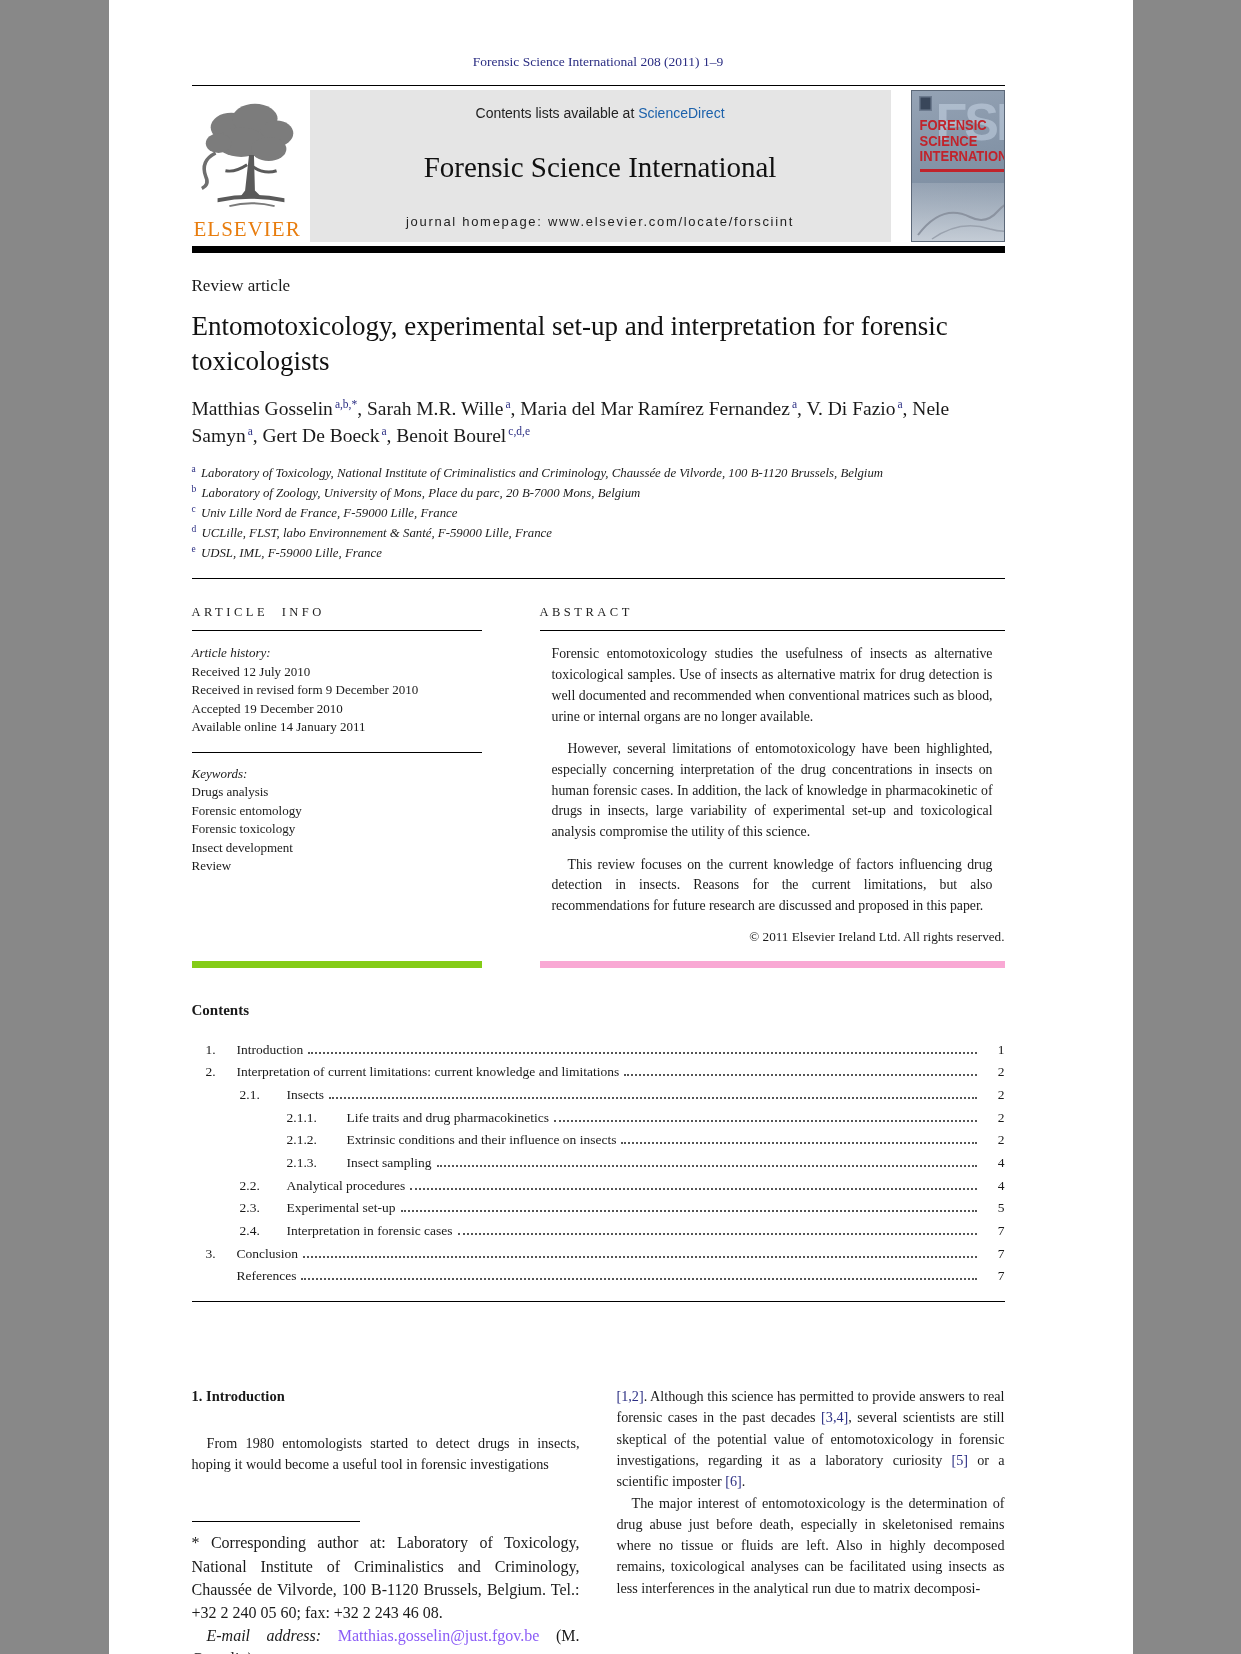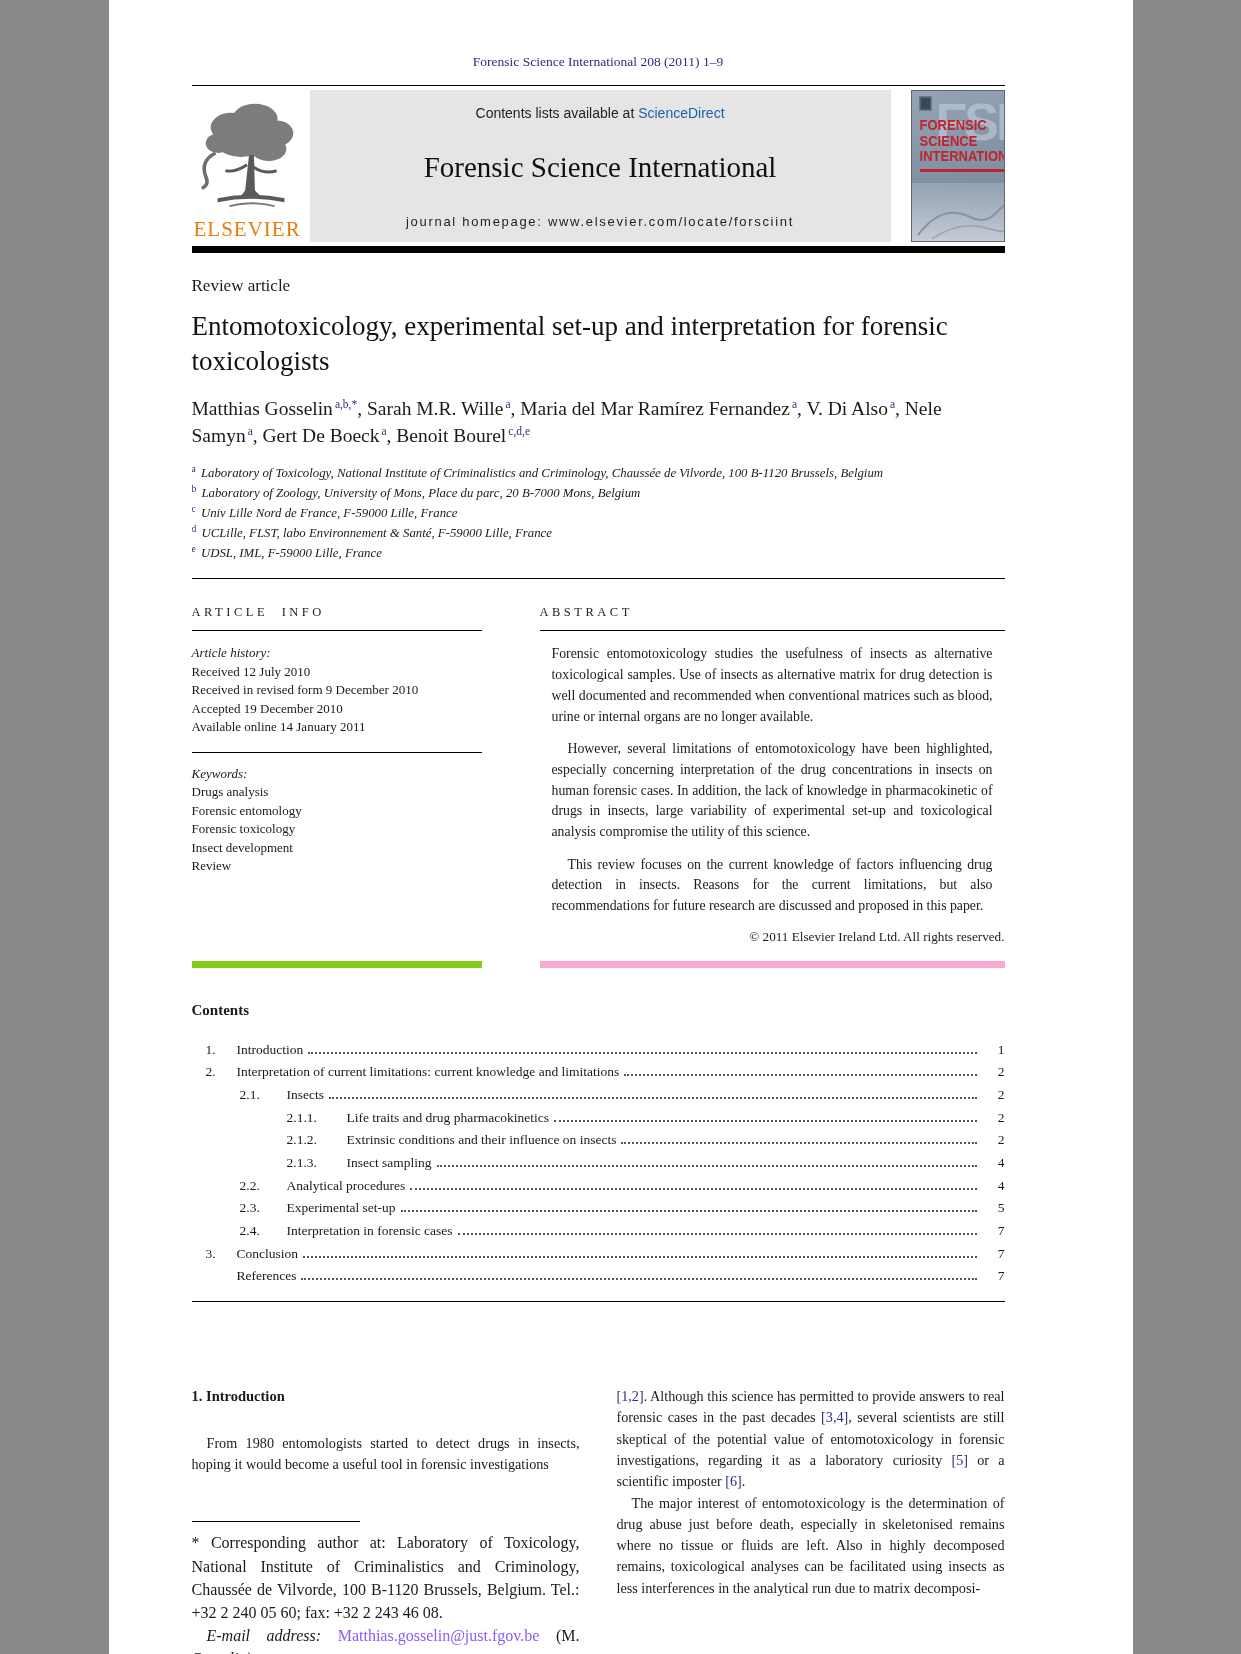--- a/index.html
+++ b/index.html
@@ -132,21 +132,21 @@
           <path d="M20 56 Q48 36 78 46 Q98 52 118 42" stroke="#9aa2ae" stroke-width="1.5" fill="none"></path>
         </svg>
       </div>
     </div>
   </div>
 
   <div class="thickbar"></div>
 
   <div class="review-label">Review article</div>
   <div class="a-title">Entomotoxicology, experimental set-up and interpretation for forensic toxicologists</div>
-  <div class="authors"><span>Matthias Gosselin</span><sup>a,b,*</sup>, <span>Sarah M.R. Wille</span><sup>a</sup>, <span>Maria del Mar Ramírez Fernandez</span><sup>a</sup>, <span>V. Di Also</span><sup>a</sup>, <span>Nele Samyn</span><sup>a</sup>, <span>Gert De Boeck</span><sup>a</sup>, <span>Benoit Bourel</span><sup>c,d,e</sup></div>
+  <div class="authors"><span>Matthias Gosselin</span><sup>a,b,*</sup>, <span>Sarah M.R. Wille</span><sup>a</sup>, <span>Maria del Mar Ramírez Fernandez</span><sup>a</sup>, <span>V. Di Fazio</span><sup>a</sup>, <span>Nele Samyn</span><sup>a</sup>, <span>Gert De Boeck</span><sup>a</sup>, <span>Benoit Bourel</span><sup>c,d,e</sup></div>
   <div class="affils">
       <div><sup>a</sup> Laboratory of Toxicology, National Institute of Criminalistics and Criminology, Chaussée de Vilvorde, 100 B-1120 Brussels, Belgium</div>
       <div><sup>b</sup> Laboratory of Zoology, University of Mons, Place du parc, 20 B-7000 Mons, Belgium</div>
       <div><sup>c</sup> Univ Lille Nord de France, F-59000 Lille, France</div>
       <div><sup>d</sup> UCLille, FLST, labo Environnement &amp; Santé, F-59000 Lille, France</div>
       <div><sup>e</sup> UDSL, IML, F-59000 Lille, France</div>
     </div>
 
   <div class="fullrule"></div>
 

